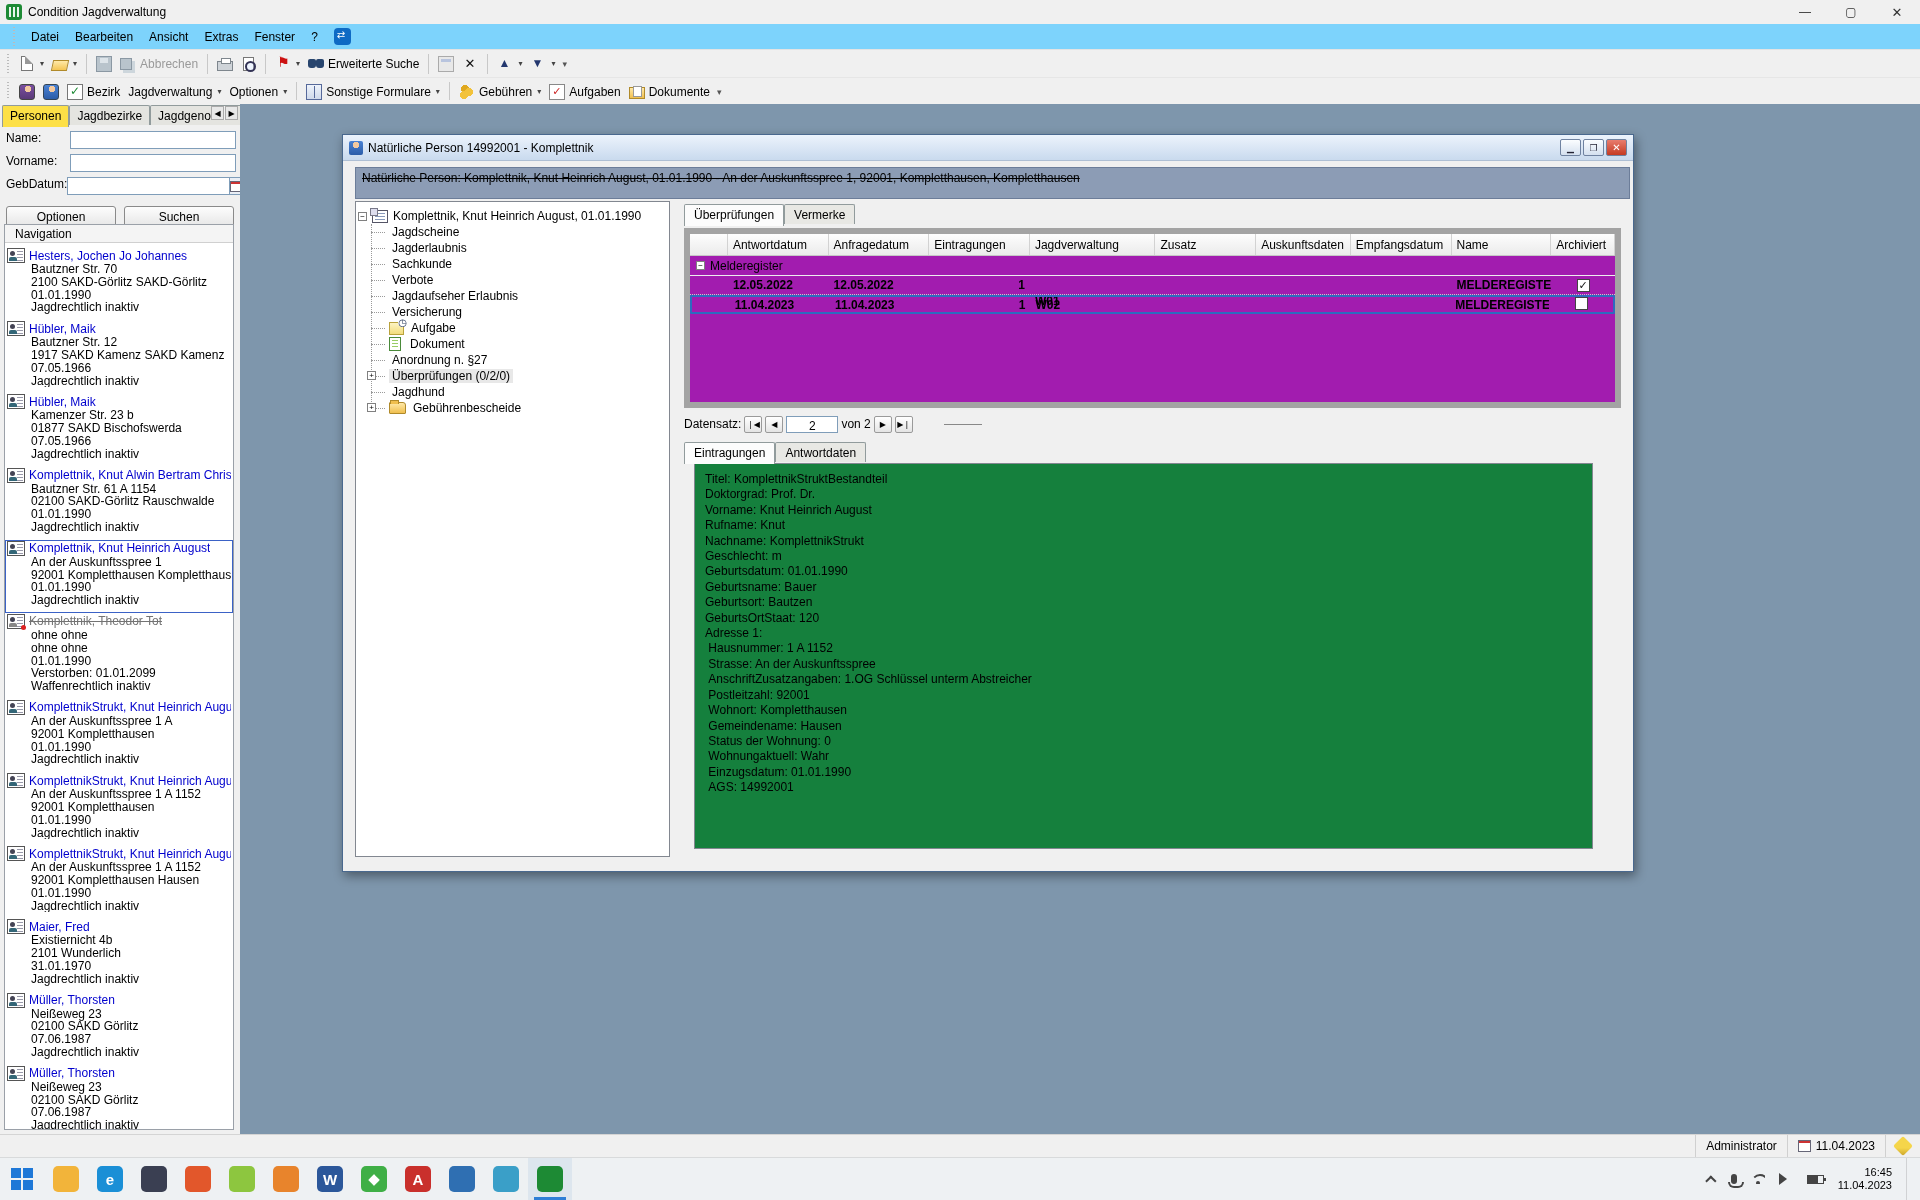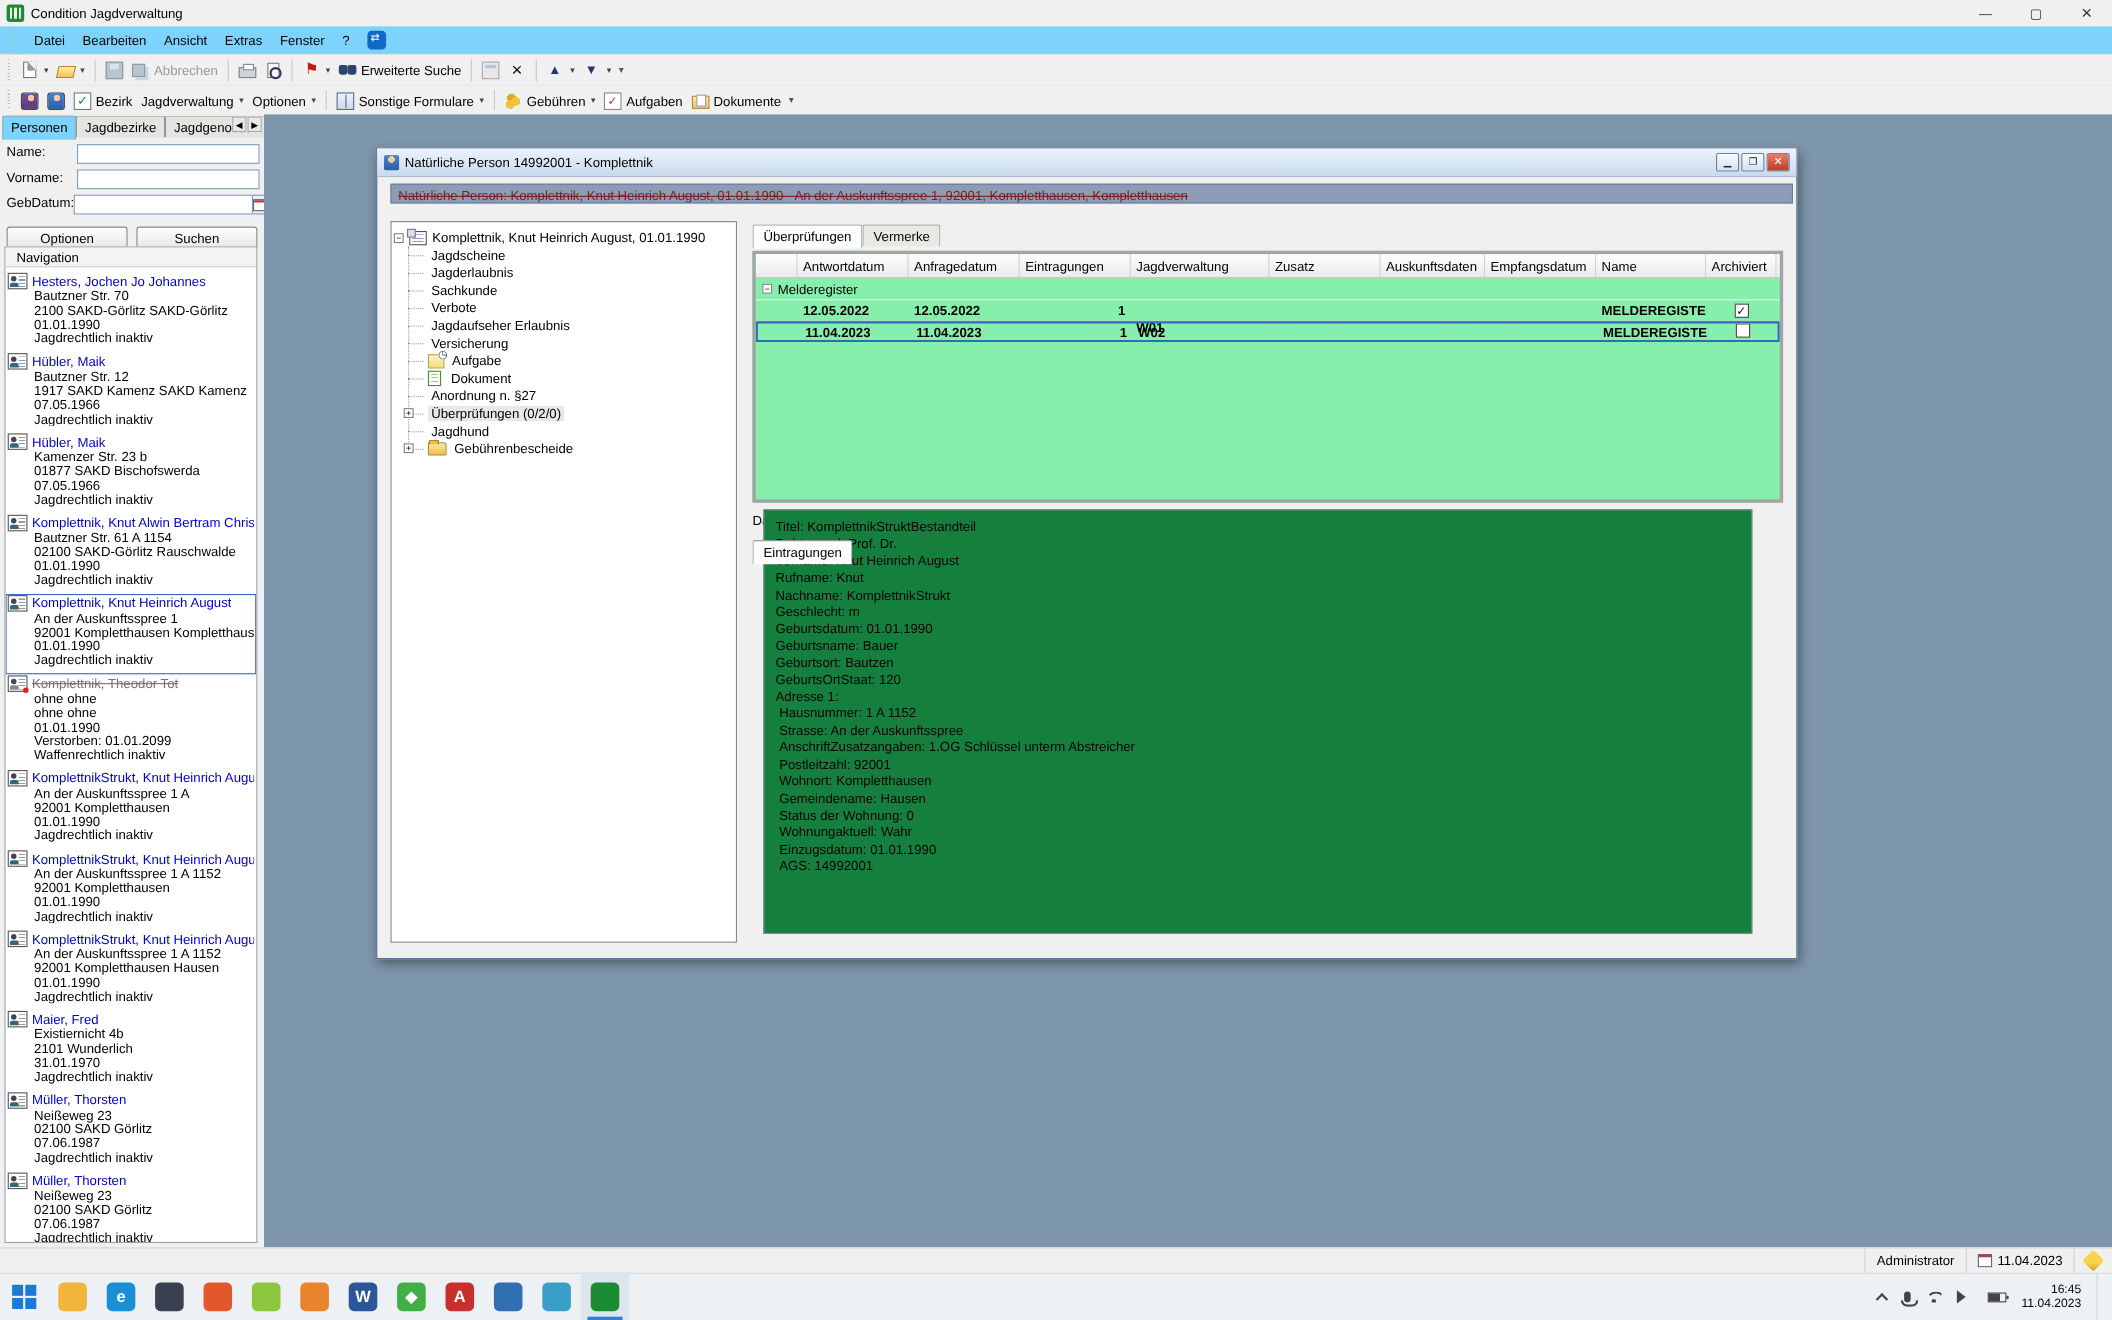--- a/index.html
+++ b/index.html
@@ -63,21 +63,21 @@
   .ic-tasks::before { content:"✓"; color:#c22; font-weight:bold; font-size:11px; position:absolute; left:2px; top:0; }
   .ic-docs { background:linear-gradient(#ffe9a8,#f0bf4e); border:1px solid #b08a2a; height:12px; margin-top:2px; }
   .ic-docs::before { content:""; position:absolute; left:3px; top:-2px; width:7px; height:9px; background:#fff; border:1px solid #999; }
 
   
   .content { position:absolute; top:100px; left:0; right:0; bottom:66px; display:flex; }
 
   .leftpanel { width:240px; background:#f0f0f0; position:relative; flex:0 0 auto; }
   .tabstrip { display:flex; align-items:flex-end; height:23px; padding-left:2px; position:relative; }
   .tab { border:1px solid #919b9c; border-bottom:none; background:#e4e4e0; padding:3px 7px 2px; font-size:12px; border-radius:2px 2px 0 0; white-space:nowrap; overflow:hidden; }
-  .tab.active { background:#7dd3fc; padding-bottom:4px; margin-bottom:-1px; z-index:2; }
+  .tab.active { background:#fde047; padding-bottom:4px; margin-bottom:-1px; z-index:2; }
   .tab-scroll { display:flex; position:absolute; right:2px; bottom:3px; gap:1px; background:#f0f0f0; }
   .tab-scroll span { font-size:8px; border:1px solid #aaa; background:#e8e8e8; width:13px; height:14px; display:flex; align-items:center; justify-content:center; }
   .form { padding:8px 4px 0 6px; }
   .frow { display:flex; align-items:flex-start; height:23px; }
   .frow label { width:64px; font-size:12px; }
   .frow input { flex:1; height:18px; border:1px solid #7f9db9; font-size:12px; padding:0 3px; font-family:inherit; }
   .cal-btn { width:18px; height:18px; border:1px solid #7f9db9; border-left:none; background:#e9eef5; display:flex; align-items:center; justify-content:center; }
   .cal-btn::before { content:""; width:10px; height:9px; background:#fff; border:1px solid #667; box-shadow:inset 0 2px 0 #c33; }
   .btnrow { display:flex; gap:8px; padding:6px 6px 4px; }
   .btn { flex:1; height:21px; border:1px solid #8a8a8a; border-radius:3px; background:linear-gradient(#fdfdfd,#e6e6e6); font-size:12px; display:flex; align-items:center; justify-content:center; }
@@ -103,22 +103,22 @@
   
   .child { position:absolute; left:102px; top:30px; width:1292px; height:738px; background:#f0f0f0;
            border:1px solid #49688e; box-shadow:2px 4px 10px rgba(0,0,0,.4); }
   .child-titlebar { height:26px; background:linear-gradient(#ecf3fc,#c9daee); display:flex; align-items:center; padding:0 6px; border-bottom:1px solid #aebfd4; }
   .child-title { font-size:12px; margin-left:5px; }
   .child-controls { margin-left:auto; display:flex; gap:2px; }
   .cbtn { width:21px; height:17px; border:1px solid #6f82a0; border-radius:2px; background:linear-gradient(#fbfdff,#d4e0ef); display:flex; align-items:center; justify-content:center; font-size:9px; color:#223; }
   .cbtn.close { background:linear-gradient(#e87d6e,#c53a22); color:#fff; font-size:10px; }
   .person-mini { width:14px; height:14px; border-radius:2px; background:radial-gradient(circle at 7px 4px,#f3c9a0 0 3px,transparent 3px),linear-gradient(#4a82d4,#2c5da8); }
 
-  .strike-hdr { position:absolute; left:12px; right:3px; top:32px; height:18px; background:#8c9cb5; border:1px solid #6c7d99;
-                color:#7f1d1d; font-size:12px; padding:3px 6px 0; white-space:nowrap; overflow:hidden; }
+  .strike-hdr { position:absolute; left:12px; right:3px; top:32px; height:32px; background:#8c9cb5; border:1px solid #6c7d99;
+                color:#000000; font-size:12px; padding:3px 6px 0; white-space:nowrap; overflow:hidden; }
   .strike-hdr span { text-decoration:line-through; }
 
   .treepanel { position:absolute; left:12px; top:66px; width:315px; bottom:14px; background:#fff; border:1px solid #828790; overflow:hidden; padding:6px 2px; font-size:12px; }
   .tree-root { display:flex; align-items:center; gap:5px; height:16px; }
   .expander { width:9px; height:9px; border:1px solid #808080; background:#fff; font-size:8px; line-height:7px; text-align:center; flex:0 0 auto; }
   .grid-icon { width:16px; height:13px; background:#fff; border:1px solid #556; position:relative; }
   .grid-icon::before { content:""; position:absolute; inset:2px; background:repeating-linear-gradient(#8899bb 0 1px,transparent 1px 3px); }
   .grid-icon::after { content:""; position:absolute; left:-3px; top:-3px; width:6px; height:6px; background:#dde; border:1px solid #778; }
   .tree-children { position:relative; margin-left:13px; }
   .tree-children::before { content:""; position:absolute; left:0; top:0; bottom:8px; border-left:1px dotted #9a9a9a; }
@@ -132,21 +132,21 @@
   .ti-doc { width:12px; height:14px; background:#fff; border:1px solid #4a8a3a; position:relative; margin-right:6px; }
   .ti-doc::before { content:""; position:absolute; inset:2px; background:repeating-linear-gradient(#9c6 0 1px,transparent 1px 3px); }
   .ti-folder { width:17px; height:12px; background:linear-gradient(#ffe9a8,#f0bf4e); border:1px solid #b08a2a; border-radius:1px 3px 1px 1px; position:relative; margin-right:4px; }
   .ti-folder::before { content:""; position:absolute; left:0; top:-3px; width:7px; height:3px; background:#f0bf4e; border:1px solid #b08a2a; border-bottom:none; }
 
   .rightpanel { position:absolute; left:341px; top:66px; right:12px; bottom:14px; }
   .rp-tabs { display:flex; align-items:flex-end; height:23px; }
   .rp-tab { border:1px solid #919b9c; border-bottom:none; background:#e8e8e4; padding:3px 9px 2px; font-size:12px; border-radius:2px 2px 0 0; }
   .rp-tab.active { background:#fcfcfc; padding-bottom:4px; margin-bottom:-2px; z-index:2; }
 
-  .tablebox { position:relative; margin-top:4px; height:229px; background:#86efac; border:3px solid #a3a3a3; overflow:hidden; }
+  .tablebox { position:relative; margin-top:4px; height:180px; background:#a21caf; border:6px solid #a3a3a3; overflow:hidden; }
   .thead { display:flex; height:22px; border-bottom:1px solid #c6c6c6; background:linear-gradient(#fdfdfd,#ebebeb); }
   .th { border-right:1px solid #d2d2d2; font-size:12px; padding:4px 0 0 5px; white-space:nowrap; overflow:hidden; }
   .grouprow { display:flex; align-items:center; height:20px; gap:5px; padding-left:6px; border-bottom:1px solid #eee; font-size:12px; }
   .trow { display:flex; height:19px; align-items:center; font-weight:bold; font-size:12px; border-bottom:1px dotted #c9c9c9; position:relative; }
   .trow .td { padding:0 5px; white-space:nowrap; overflow:hidden; }
   .trow.selected { border:2px solid #2e6bbf; border-radius:1px; }
   .td.num { text-align:right; }
   .td.center { text-align:center; }
   .cb { width:13px; height:13px; border:1px solid #444; background:#fff; display:inline-flex; align-items:center; justify-content:center; font-size:11px; font-weight:bold; color:#111; }
 

